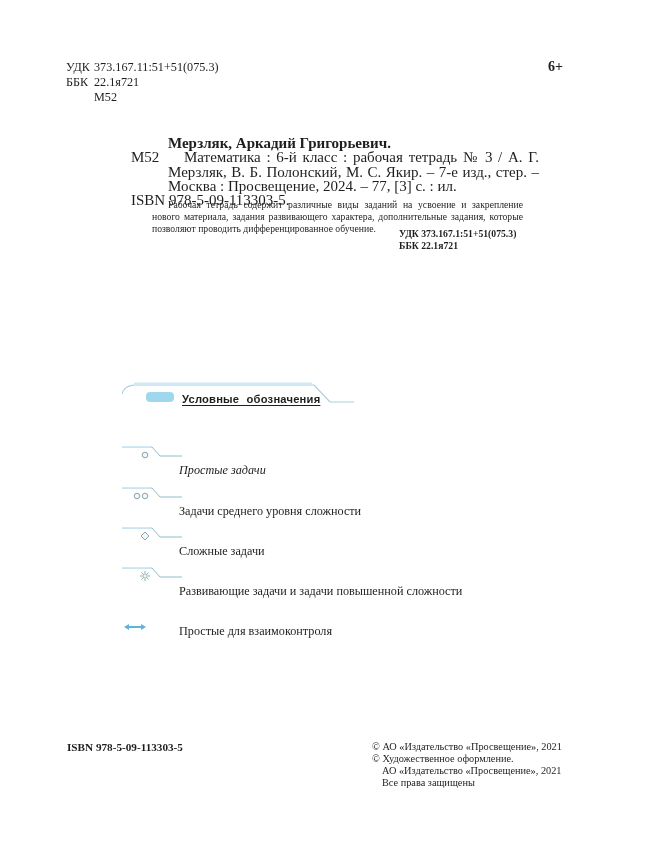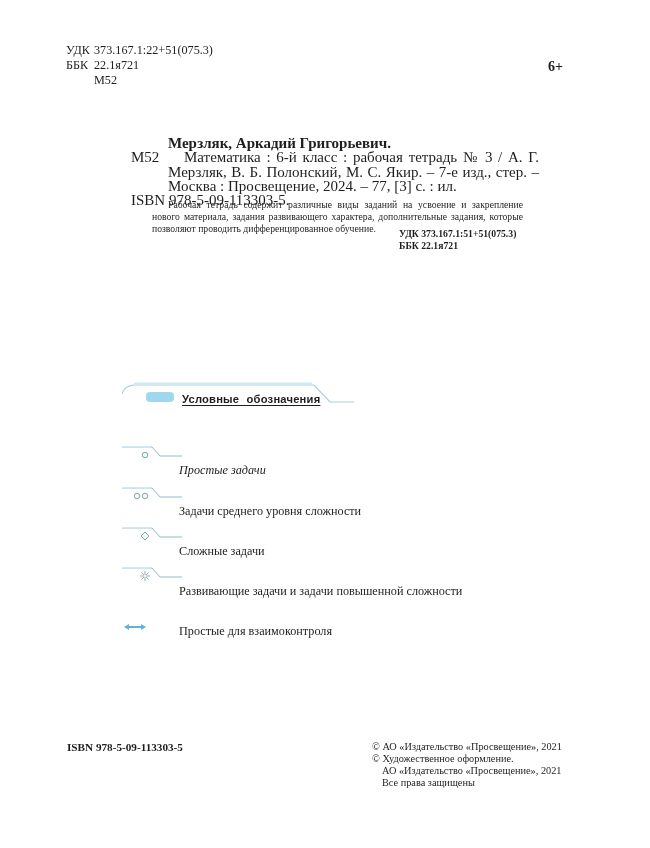--- a/index.html
+++ b/index.html
@@ -3,21 +3,21 @@
   <meta charset="utf-8">
   <style>
     * { margin: 0; padding: 0; box-sizing: border-box; }
     html, body { width: 650px; height: 848px; background: #ffffff; overflow: hidden; }
     body { position: relative; font-family: "DejaVu Serif", "Liberation Serif", serif; color: #1e1e1e; }
     .abs { position: absolute; }
     .serif { font-family: "Liberation Serif", "DejaVu Serif", serif; }
     .sans { font-family: "Liberation Sans", "DejaVu Sans", sans-serif; }
 
     
-    .class-block { left: 66px; top: 43px; font-size: 12.2px; line-height: 15px; }
+    .class-block { left: 66px; top: 60px; font-size: 12.2px; line-height: 15px; }
     .class-row { display: flex; }
     .class-key { width: 28px; }
     .age-badge { left: 548px; top: 59px; font-size: 14px; font-weight: bold; }
 
     
     .card { left: 131px; top: 136px; width: 408px; font-size: 15px; line-height: 14.3px; }
     .card-author { margin-left: 37px; font-weight: bold; }
     .card-row { display: flex; }
     .card-code { width: 37px; flex: none; }
     .card-title { text-align: justify; text-align-last: left; width: 371px; }
@@ -39,21 +39,21 @@
     
     .isbn-footer { left: 67px; top: 741px; font-size: 11.2px; font-weight: bold; }
     .copyright { left: 372px; top: 741px; font-size: 10.3px; line-height: 12px; }
   </style>
 </head>
 <body>
 
 <div class="abs class-block serif">
   <div class="class-row">
     <span class="class-key">УДК</span>
-    <span>373.167.1:22+51(075.3)</span>
+    <span>373.167.11:51+51(075.3)</span>
   </div>
   <div class="class-row">
     <span class="class-key">ББК</span>
     <span>22.1я721</span>
   </div>
   <div class="class-row">
     <span class="class-key"></span>
     <span>М52</span>
   </div>
 </div>

